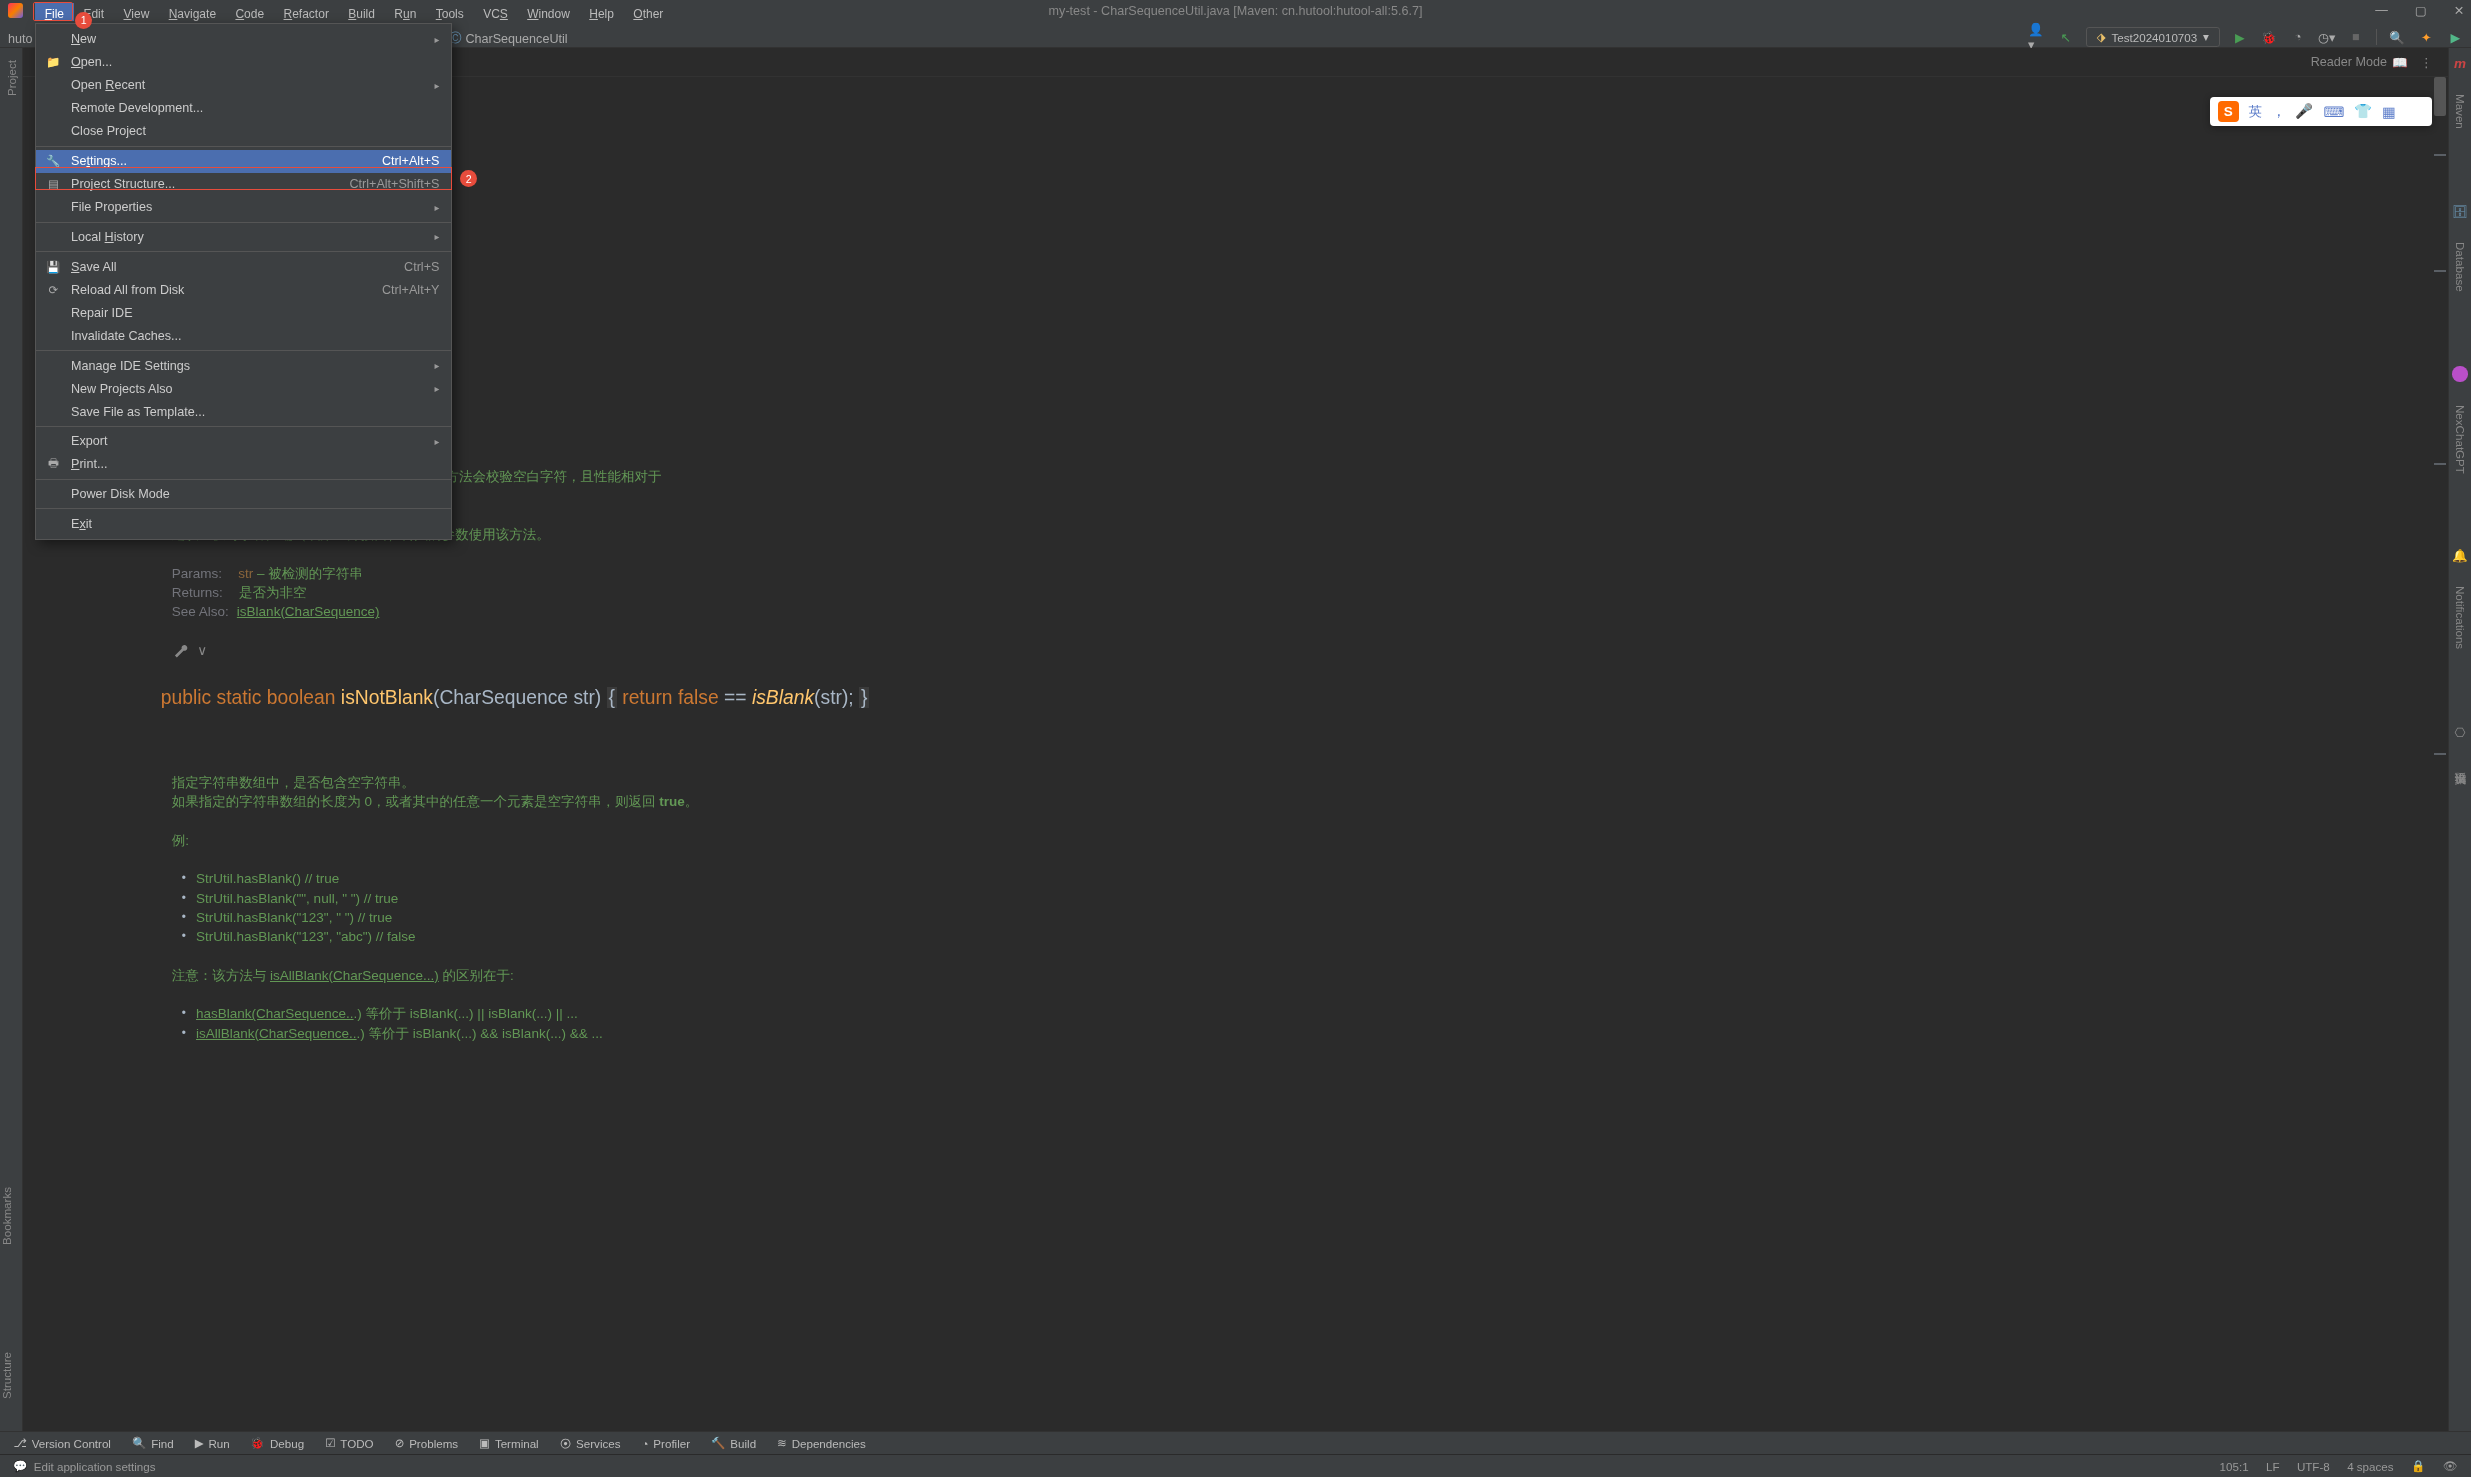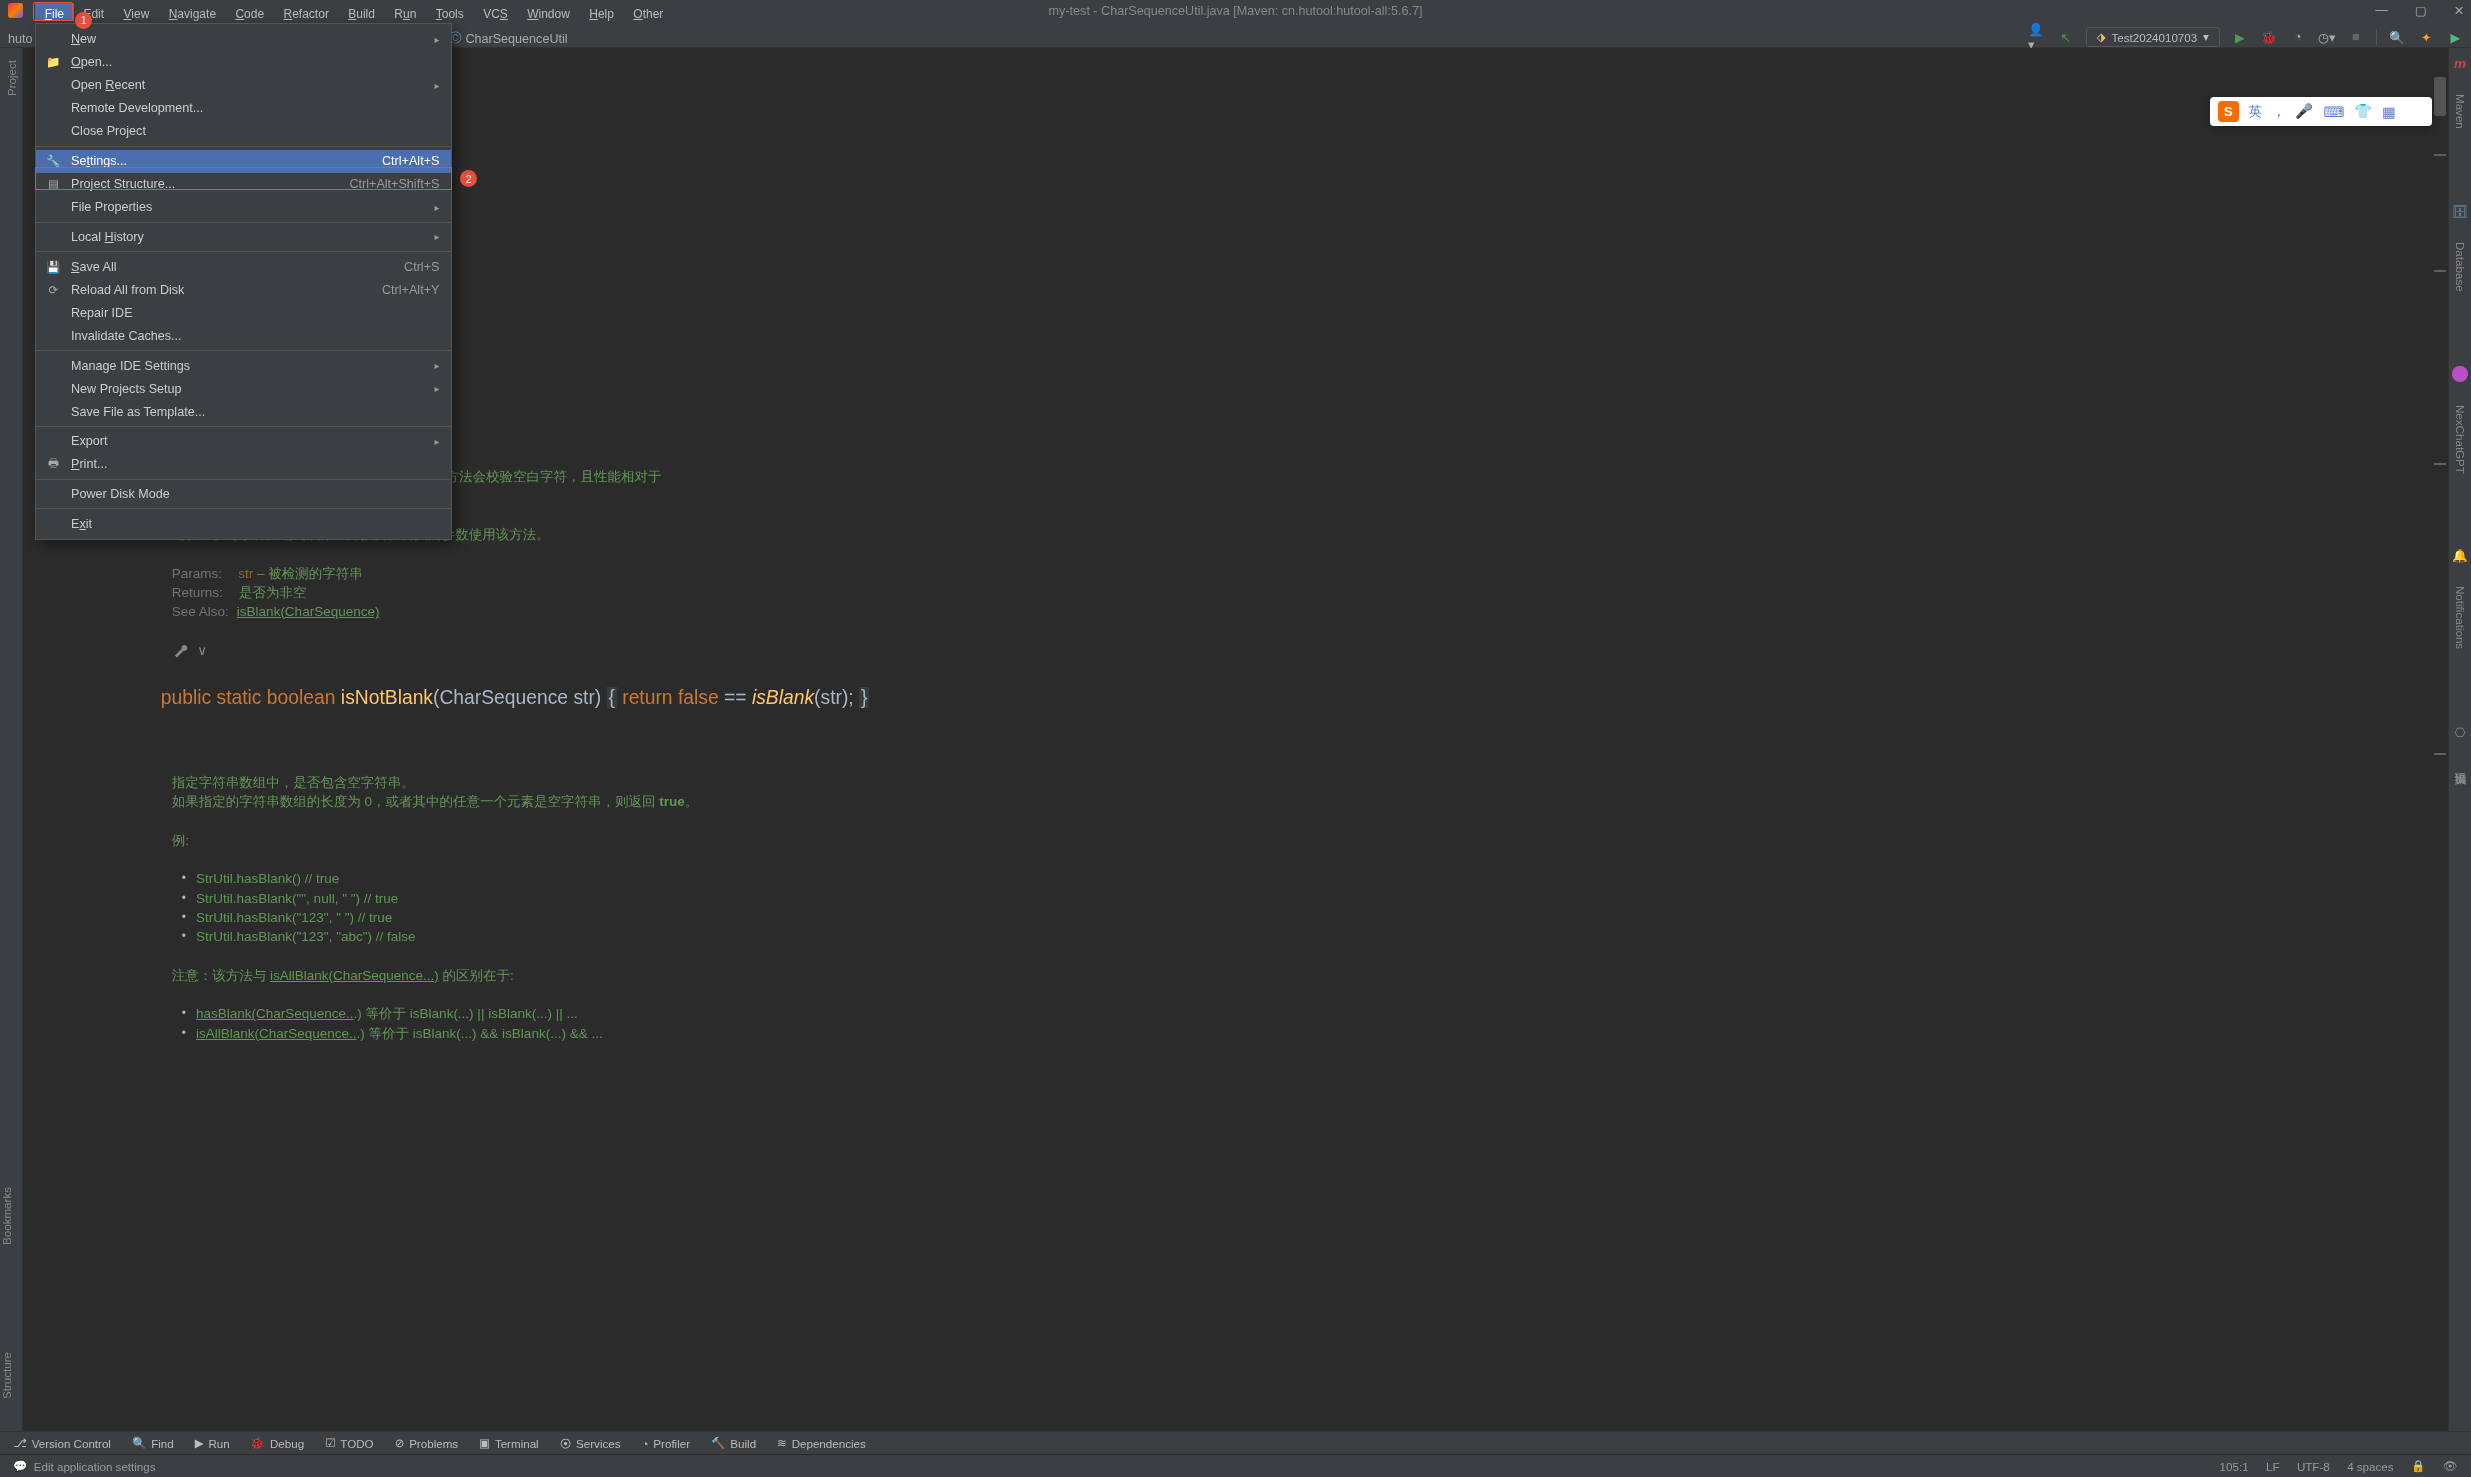--- a/index.html
+++ b/index.html
@@ -201,21 +201,21 @@
     </div>
   <div class="dd-item">
       <span>Invalidate Caches...</span>
     </div>
   <div class="dd-sep"></div>
   <div class="dd-item">
       <span>Manage IDE Settings</span>
       <span class="sub-arrow">▸</span>
     </div>
   <div class="dd-item">
-      <span>New Projects Setup</span>
+      <span>New Projects Also</span>
       <span class="sub-arrow">▸</span>
     </div>
   <div class="dd-item">
       <span>Save File as Template...</span>
     </div>
   <div class="dd-sep"></div>
   <div class="dd-item">
       <span>Export</span>
       <span class="sub-arrow">▸</span>
     </div>
@@ -254,20 +254,27 @@
   <div class="rail-label">NexChatGPT</div>
   <div style="height:29px"></div>
   <span style="color:#888;font-size:12.6px;">🔔</span>
   <div class="rail-label">Notifications</div>
   <div style="height:29px"></div>
   <span style="color:#888;font-size:12.6px;">⎔</span>
   <div class="rail-label">语义编辑</div>
 </div>
 
 <div class="editor">
+  <div class="editor-header">
+    <div class="reader-mode">
+      <span>Reader Mode</span>
+      <span>📖</span>
+    </div>
+    <span style="margin-left:11.6px;">⋮</span>
+  </div>
 
 
   <div class="code">
 <span class="code-big">            <span class="bool">true;</span></span>
 
 
 
 
          <span class="doc">非空白的定义如下:</span>
 

